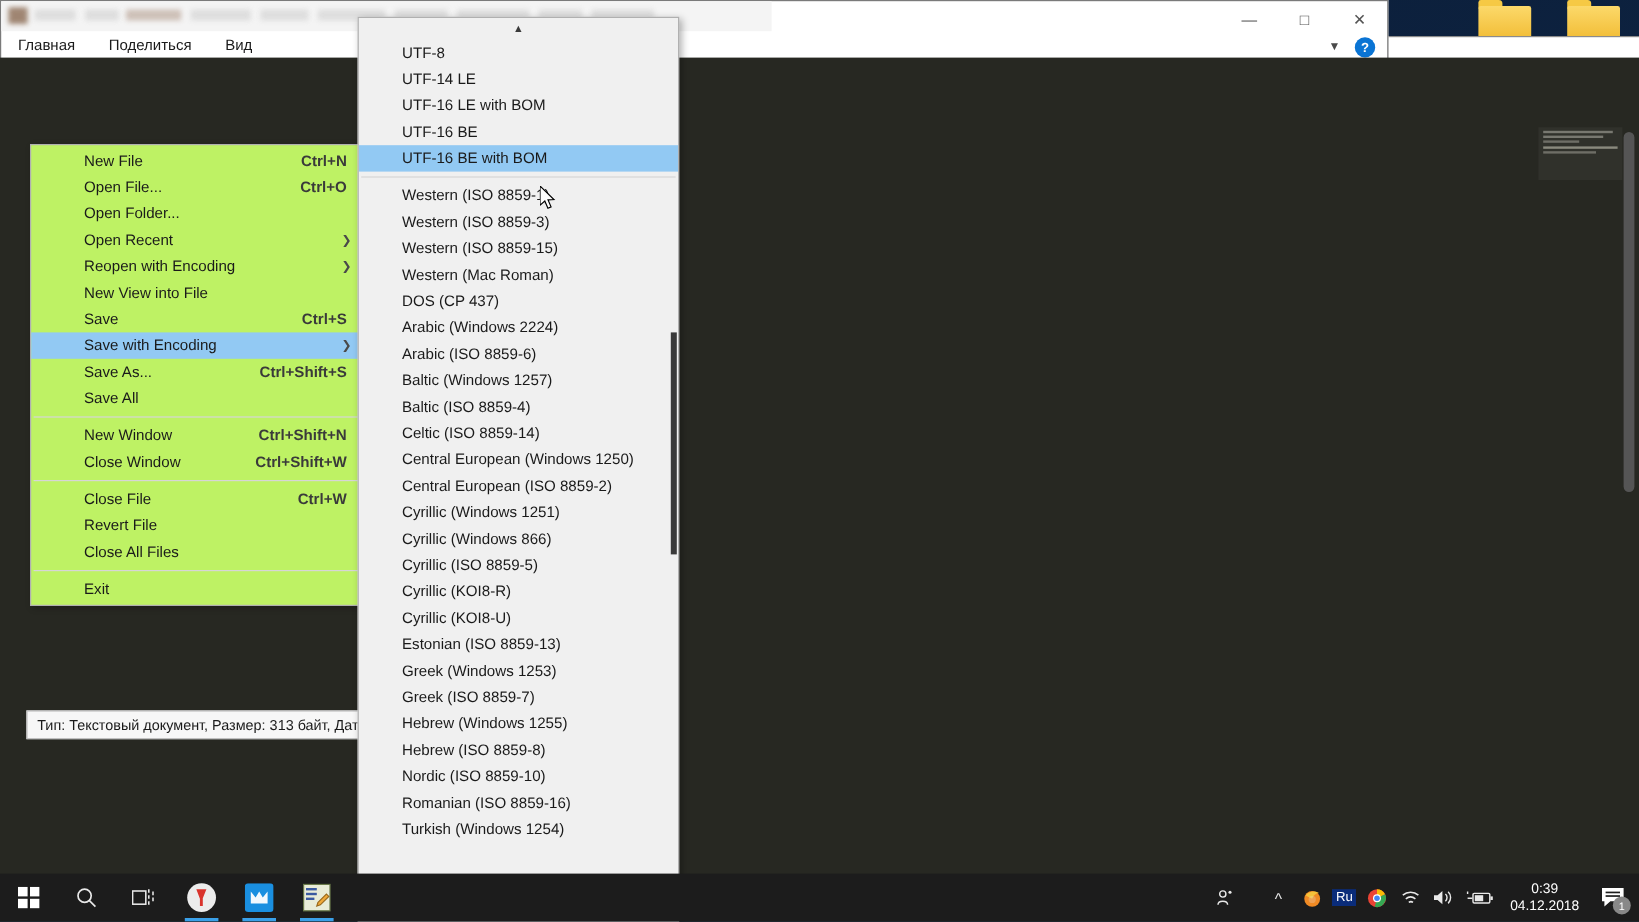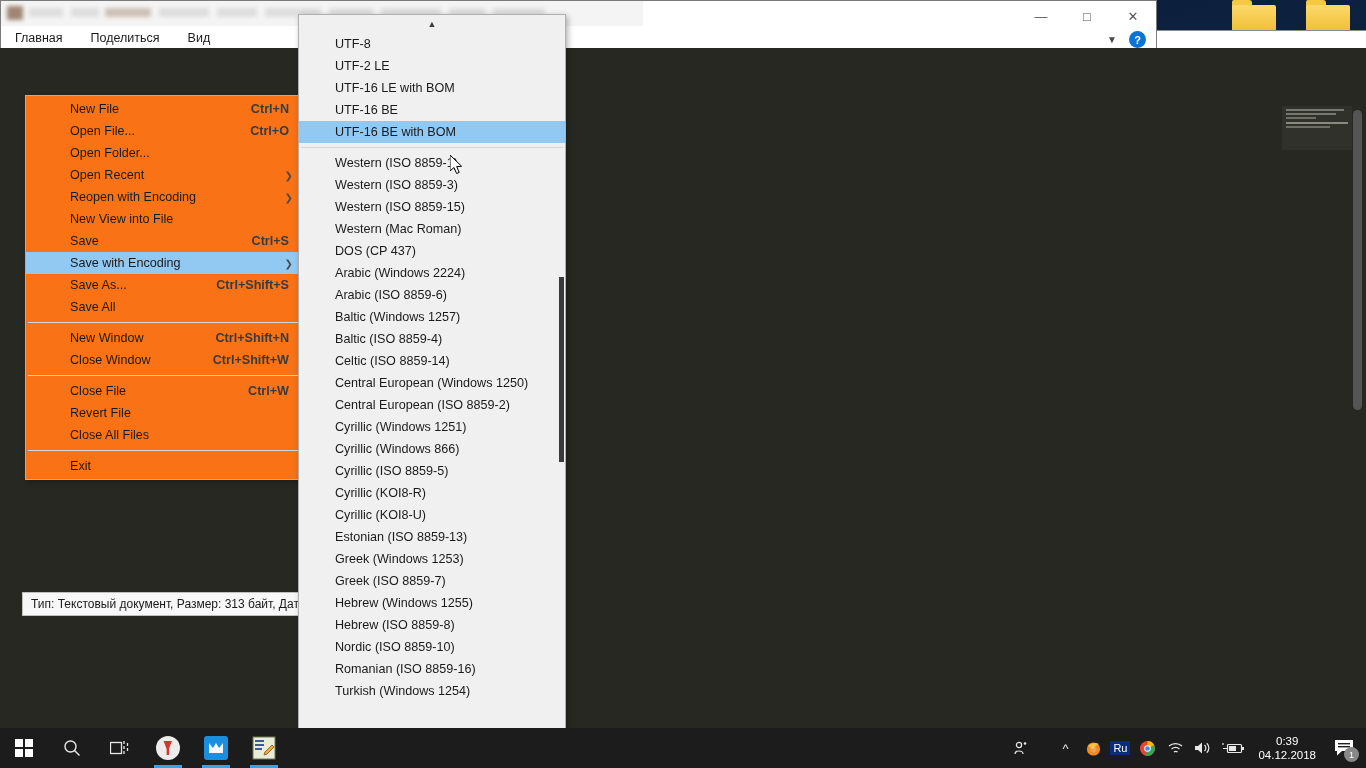--- a/index.html
+++ b/index.html
@@ -138,22 +138,22 @@
   #st-statusbar { position:absolute; left:0; right:0; bottom:0; height:22px; background:#4c4c48;
                   color:#e8e8e8; font-size:12px; display:flex; align-items:center; padding-left:8px; }
   #st-syntax { margin-left:auto; padding-right:18px; }
   #st-minimap { position:absolute; right:14px; top:58px; width:70px; height:44px;
                 background:#30312b; }
   #st-scroll { position:absolute; right:4px; top:62px; width:9px; height:300px;
                background:#555; border-radius:5px; }
 
   
   #filemenu {
-    position:absolute; left:25px; top:95px; width:277px;
-    background:#f97316; border:1px solid #b0b0b0;
+    position:absolute; left:25px; top:120px; width:277px;
+    background:#bef264; border:1px solid #b0b0b0;
     box-shadow:2px 2px 5px rgba(0,0,0,.25); padding:2px 0;
   }
   .mi { height:22px; display:flex; align-items:center; padding:0 8px 0 44px;
         font-size:12.6px; color:#1a1a1a; position:relative; }
   .mi.sel { background:#92c9f3; }
   .mi .acc { margin-left:auto; color:#3a3a3a; padding-right:4px;font-weight:bold; }
   .mi .sub { margin-left:auto; color:#4a4a4a; font-size:10px; }
   .msep { height:1px; background:#d6d6d6; margin:4px 2px; }
 
   
@@ -522,21 +522,21 @@
   <div class="msep"></div>
   <div class="mi">
     <span>Exit</span>
   </div>
 </div>
 
 <div id="encmenu">
   <div class="scroll-arrow">▲</div>
   <div id="enc-items">
     <div class="ei">UTF-8</div>
-    <div class="ei">UTF-2 LE</div>
+    <div class="ei">UTF-14 LE</div>
     <div class="ei">UTF-16 LE with BOM</div>
     <div class="ei">UTF-16 BE</div>
     <div class="ei sel">UTF-16 BE with BOM</div>
     <div class="esep"></div>
     <div class="ei">Western (ISO 8859-1)</div>
     <div class="ei">Western (ISO 8859-3)</div>
     <div class="ei">Western (ISO 8859-15)</div>
     <div class="ei">Western (Mac Roman)</div>
     <div class="ei">DOS (CP 437)</div>
     <div class="ei">Arabic (Windows 2224)</div>

